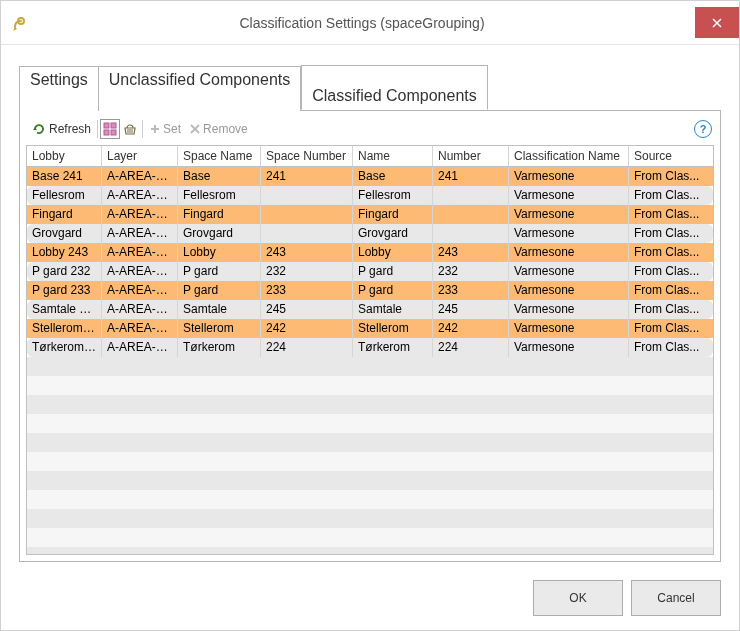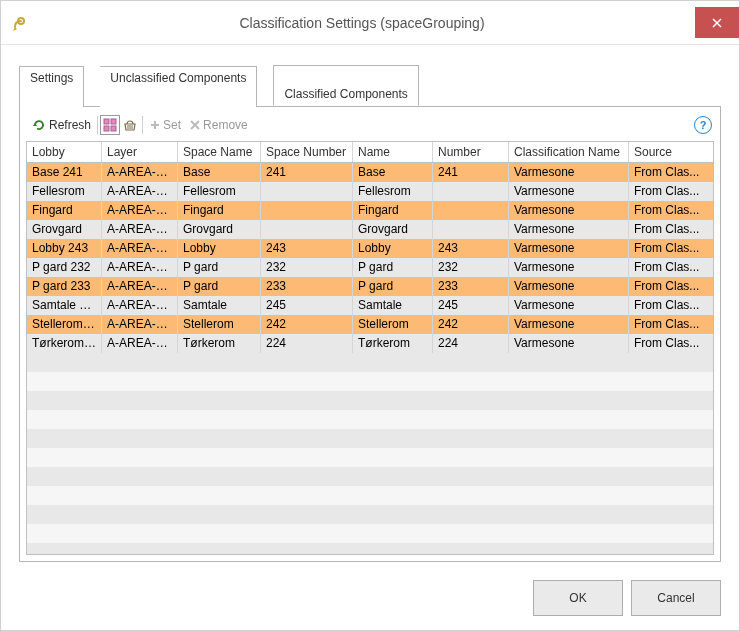--- a/index.html
+++ b/index.html
@@ -57,24 +57,24 @@
     .tabs {
       display: flex;
       position: relative;
       border-bottom: 1px solid #b5b5b5;
     }
     .tab {
       padding: 4px 10px;
       border: 1px solid #b5b5b5;
       border-bottom: none;
       background: #fff;
-      margin-right: 16px;
+      margin-right: 0;
       position: relative;
       top: 1px;
-      font-size: 12px;
+      font-size: 16px;
       cursor: pointer;
       color: #333;
     }
     .tab + .tab { border-left: none; }
     .tab.active {
       background: #fff;
       border-bottom: 1px solid #fff;
       z-index: 2;
       font-weight: normal;
       top: 0;
@@ -165,21 +165,21 @@
       text-overflow: clip;
     }
     .grid-body {
       flex: 1;
       overflow-y: auto;
     }
     .grid-row {
       display: flex;
       height: 19px;
     }
-    .grid-row.even { background: #e8e8e8; }
+    .grid-row.even { background: #e8e8e8; border-radius: 6px; }
     .grid-row.odd  { background: #fdba74; }
     .grid-row.empty-even { background: #e8e8e8; }
     .grid-row.empty-odd  { background: #f6f6f6; }
     .grid-cell {
       border-right: 1px solid #d5d5d5;
       padding: 2px 5px;
       font-size: 12px;
       overflow: hidden;
       white-space: nowrap;
       text-overflow: ellipsis;

